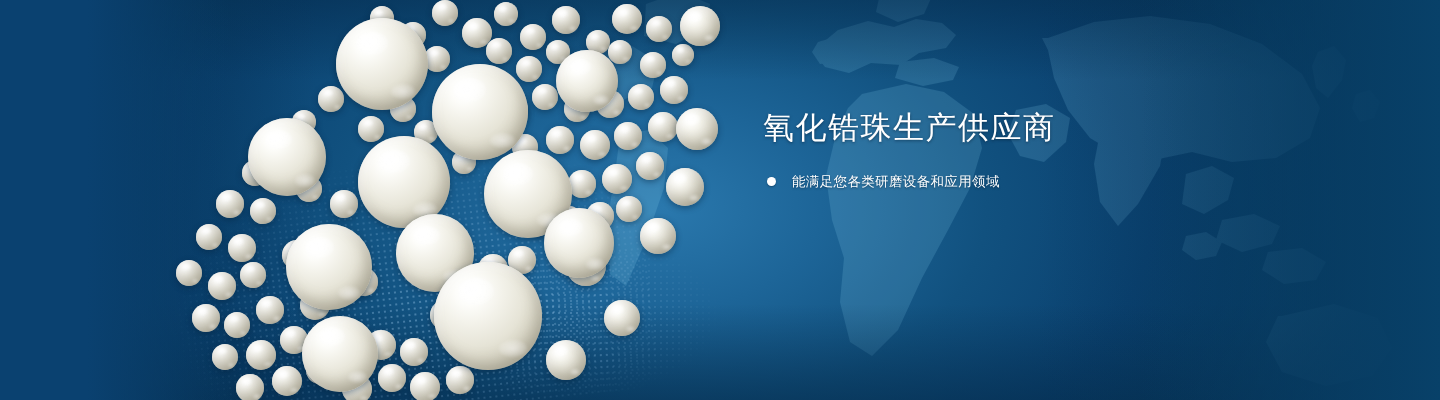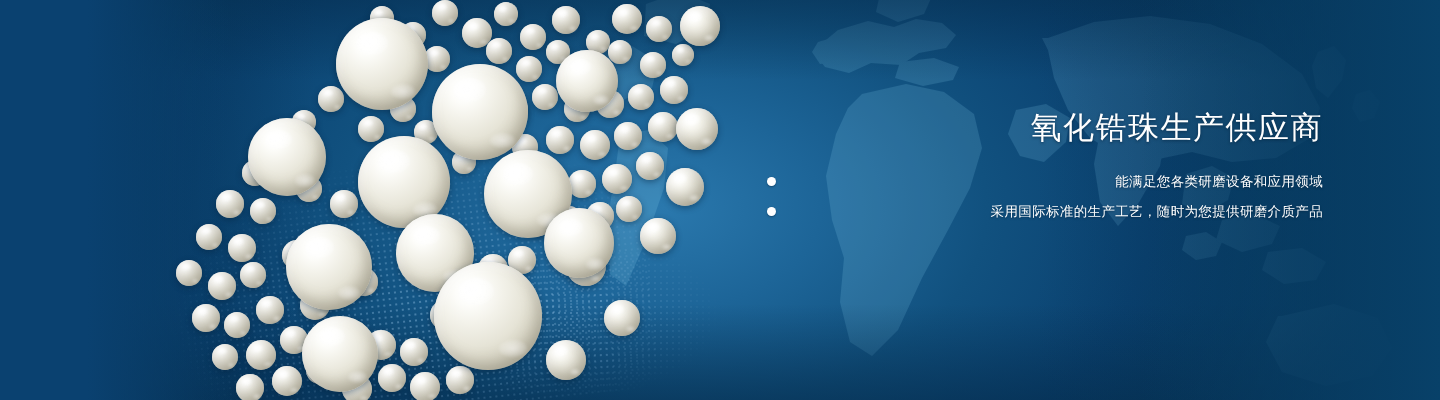--- a/index.html
+++ b/index.html
@@ -102,21 +102,20 @@
     border-radius:50%;
     background:radial-gradient(ellipse at 50% 50%, rgba(255,255,255,.55) 0%, rgba(255,255,255,0) 100%);
     filter:blur(1.5px);
   }
 
   
   .content {
     position:absolute;
     left:763px; top:108px;
     width:560px;
-    text-align:right;
   }
   .headline {
     font-size:31px;
     font-weight:400;
     color:#ffffff;
     letter-spacing:1.5px;
     line-height:40px;
     text-shadow:0 1px 3px rgba(2,26,48,.55);
     white-space:nowrap;
   }
@@ -314,21 +313,17 @@
     <h1 class="headline">氧化锆珠生产供应商</h1>
 
     <ul class="bullets">
 
       <li class="bullet">
         <span class="dot"></span>
         <span class="bullet-line">能满足您各类研磨设备和应用领域</span>
       </li>
 
 
-      <li class="bullet">
-        <span class="dot"></span>
-        <span class="bullet-line">采用国际标准的生产工艺，随时为您提供研磨介质产品</span>
-      </li>
 
     </ul>
   </div>
 
 </div>
 
 </body></html>

